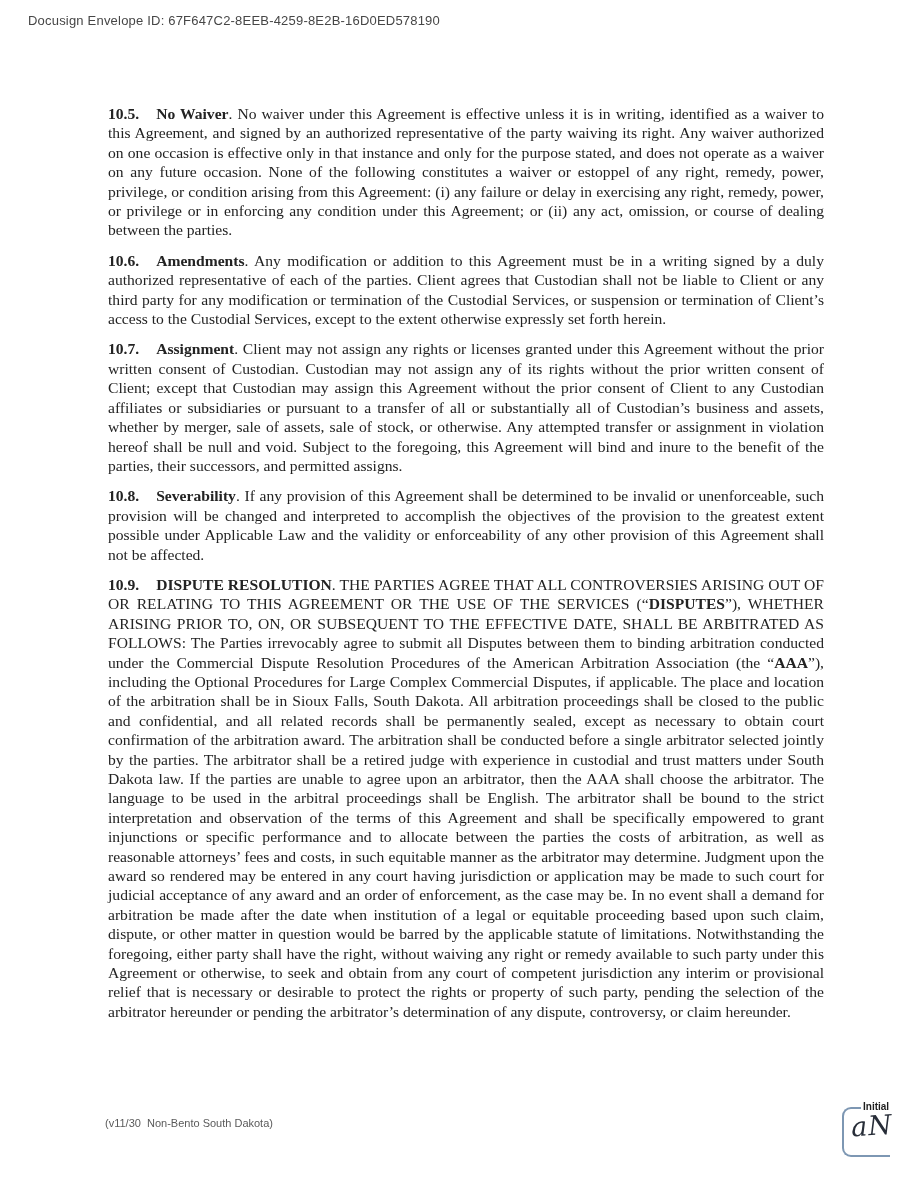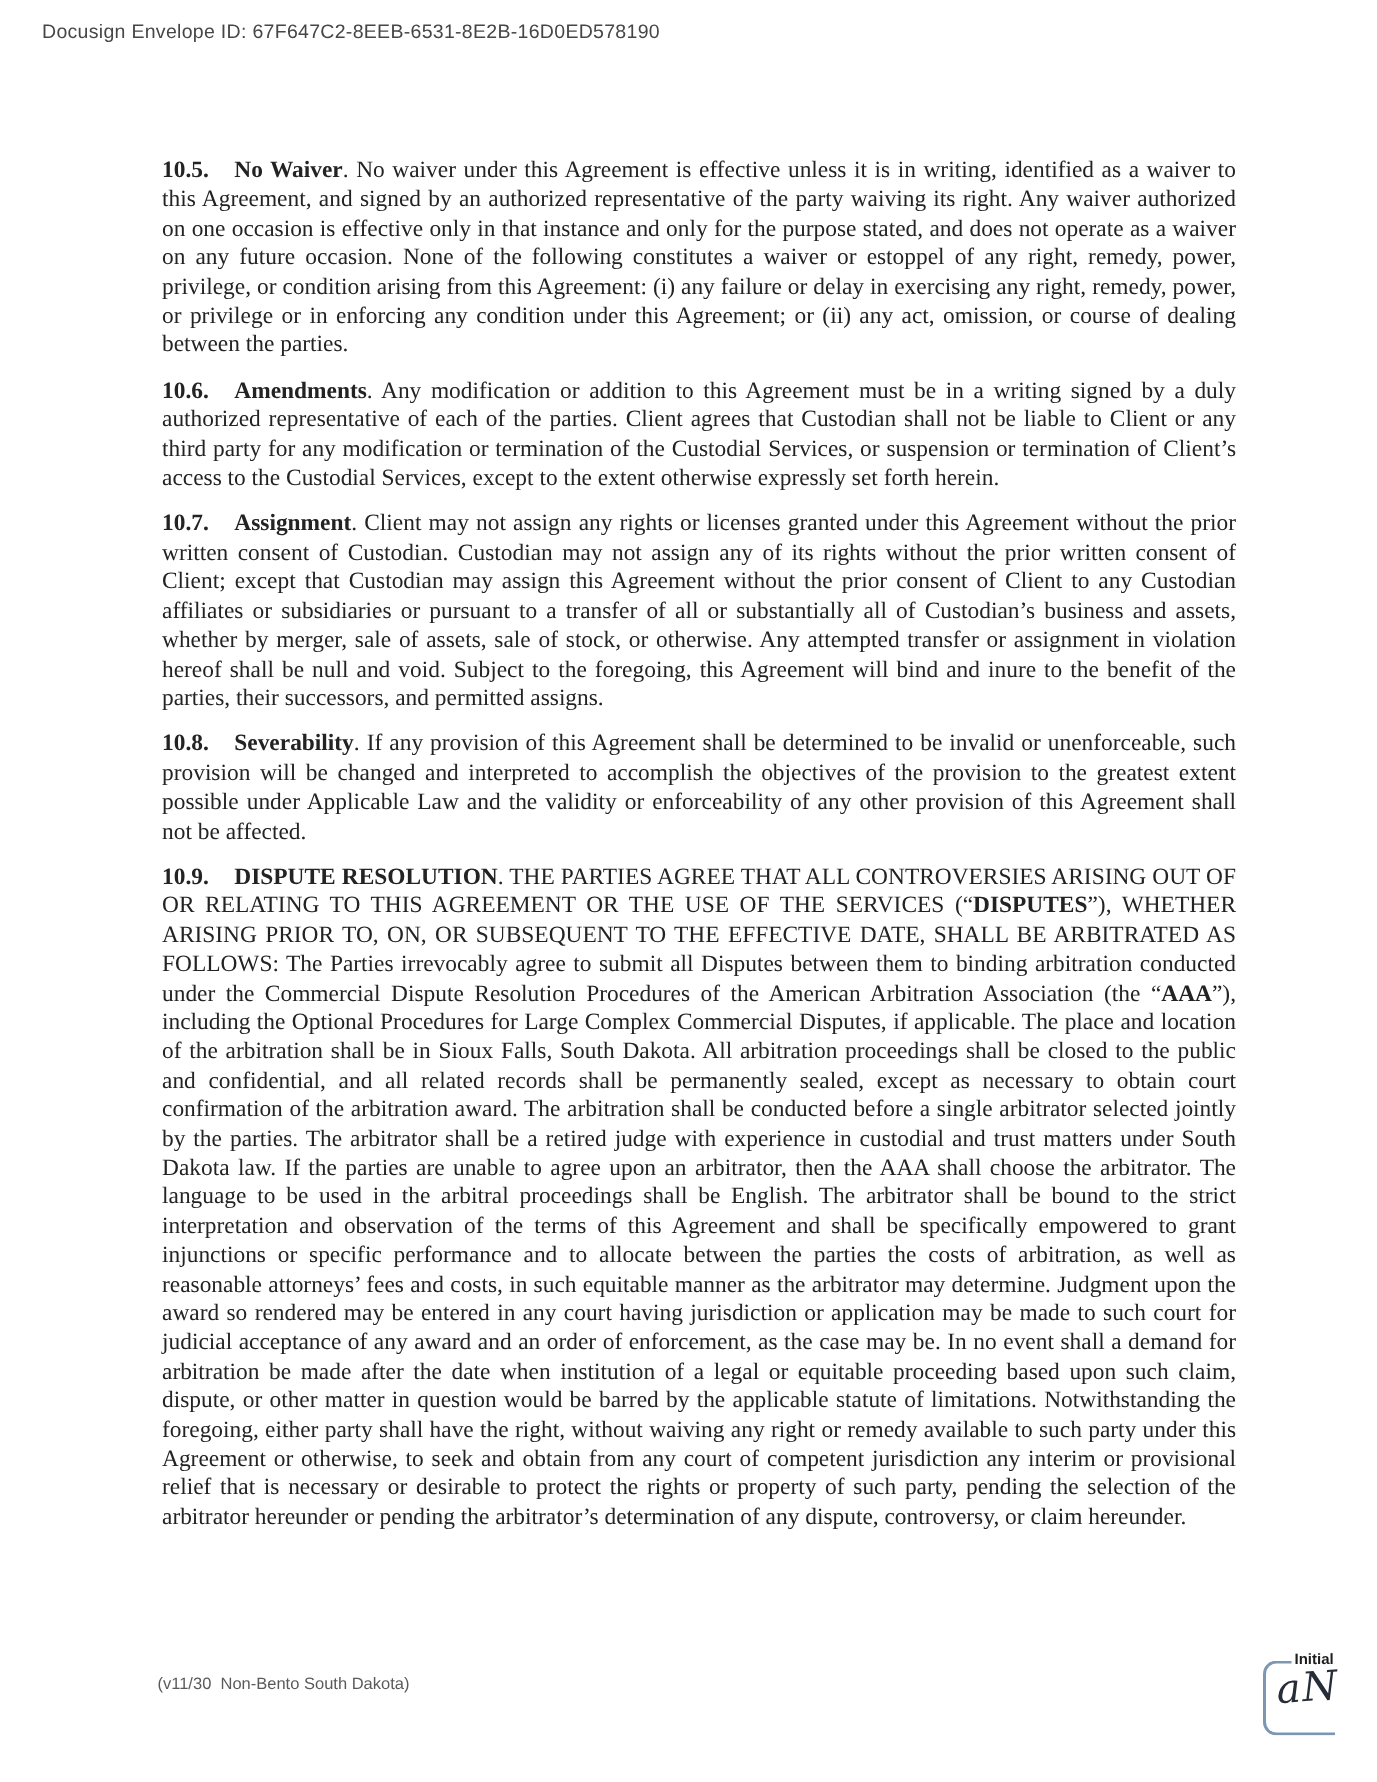--- a/index.html
+++ b/index.html
@@ -58,21 +58,21 @@
     font-size:27px;color:#272d38;
     transform:rotate(-4deg);
     letter-spacing:1px;
   }
 </style>
 </head>
 <body>
 
 <div class="page">
 
-  <div class="envelope-id">Docusign Envelope ID: 67F647C2-8EEB-6531-8E2B-16D0ED578190</div>
+  <div class="envelope-id">Docusign Envelope ID: 67F647C2-8EEB-4259-8E2B-16D0ED578190</div>
 
   <main class="content">
 
     <p class="section"><span class="num">10.5.</span><span class="tab"></span><span class="head">No Waiver</span><span><span>. No waiver under this Agreement is effective unless it is in writing, identified as a waiver to this Agreement, and signed by an authorized representative of the party waiving its right.  Any waiver authorized on one occasion is effective only in that instance and only for the purpose stated, and does not operate as a waiver on any future occasion. None of the following constitutes a waiver or estoppel of any right, remedy, power, privilege, or condition arising from this Agreement: (i) any failure or delay in exercising any right, remedy, power, or privilege or in enforcing any condition under this Agreement; or (ii) any act, omission, or course of dealing between the parties.</span></span></p>
 
     <p class="section"><span class="num">10.6.</span><span class="tab"></span><span class="head">Amendments</span><span><span>. Any modification or addition to this Agreement must be in a writing signed by a duly authorized representative of each of the parties. Client agrees that Custodian shall not be liable to Client or any third party for any modification or termination of the Custodial Services, or suspension or termination of Client’s access to the Custodial Services, except to the extent otherwise expressly set forth herein.</span></span></p>
 
     <p class="section"><span class="num">10.7.</span><span class="tab"></span><span class="head">Assignment</span><span><span>. Client may not assign any rights or licenses granted under this Agreement without the prior written consent of Custodian. Custodian may not assign any of its rights without the prior written consent of Client; except that Custodian may assign this Agreement without the prior consent of Client to any Custodian affiliates or subsidiaries or pursuant to a transfer of all or substantially all of Custodian’s business and assets, whether by merger, sale of assets, sale of stock, or otherwise. Any attempted transfer or assignment in violation hereof shall be null and void. Subject to the foregoing, this Agreement will bind and inure to the benefit of the parties, their successors, and permitted assigns.</span></span></p>
 
     <p class="section"><span class="num">10.8.</span><span class="tab"></span><span class="head">Severability</span><span><span>. If any provision of this Agreement shall be determined to be invalid or unenforceable, such provision will be changed and interpreted to accomplish the objectives of the provision to the greatest extent possible under Applicable Law and the validity or enforceability of any other provision of this Agreement shall not be affected.</span></span></p>

